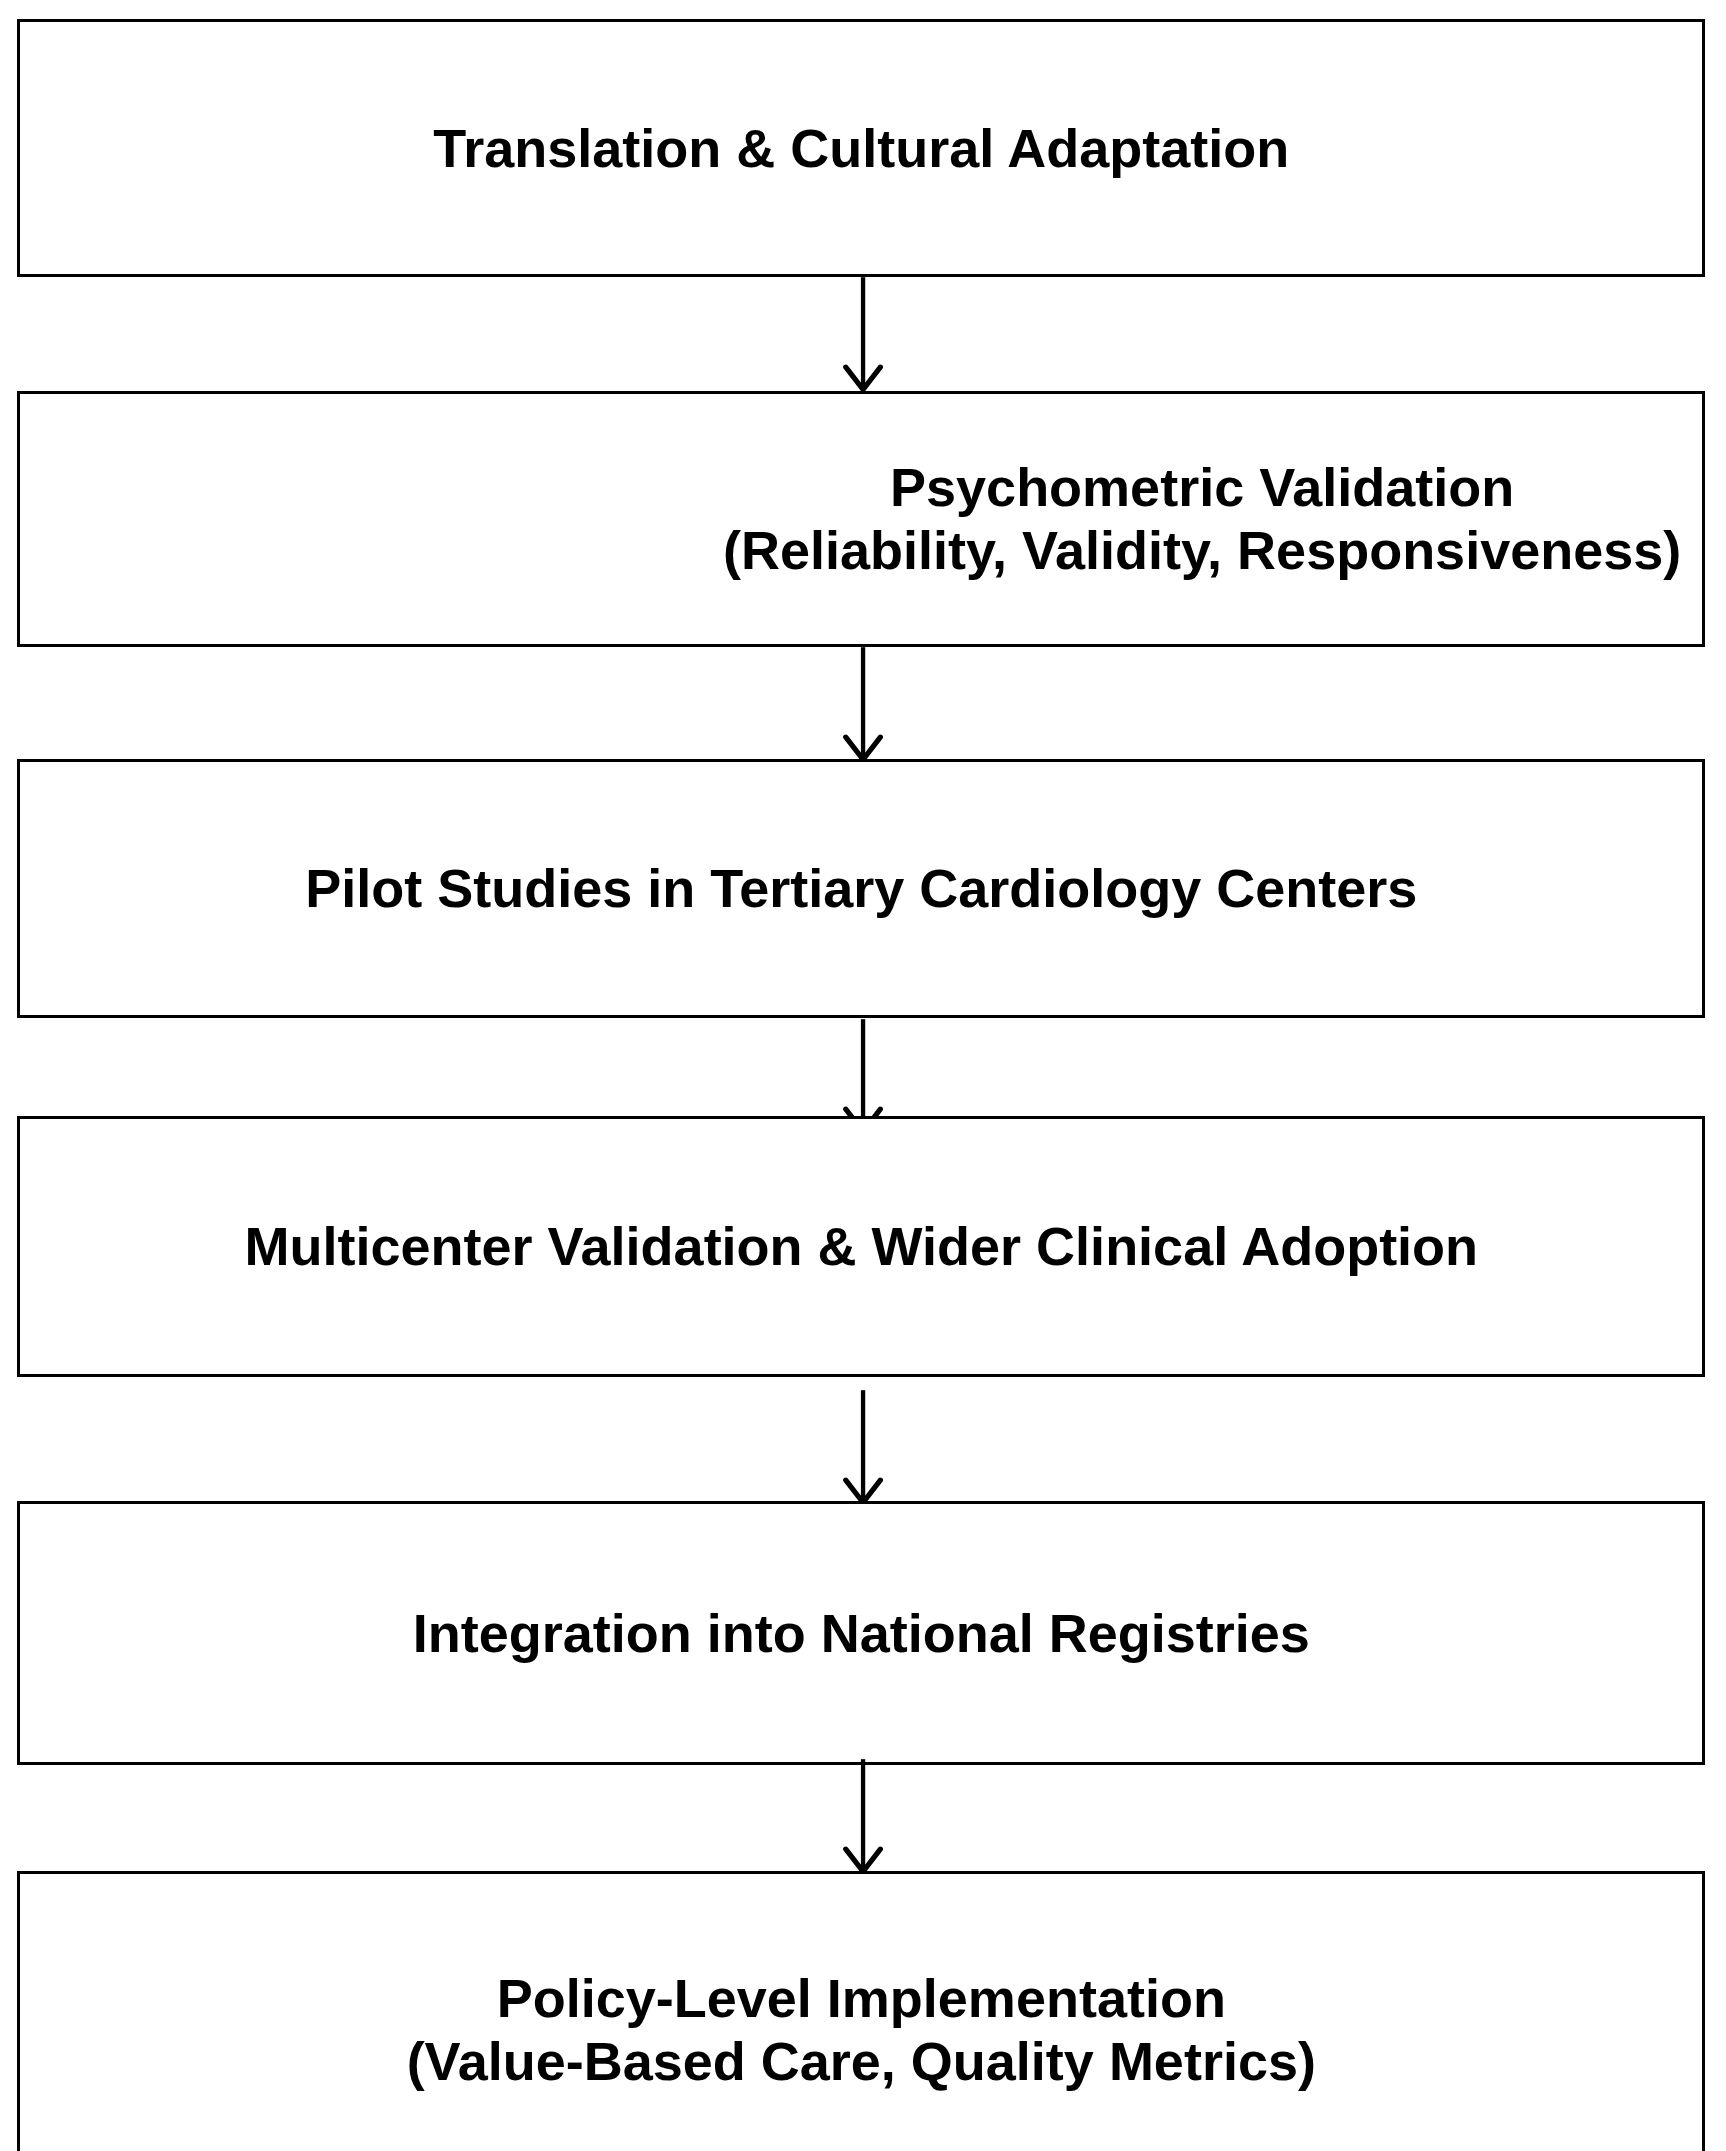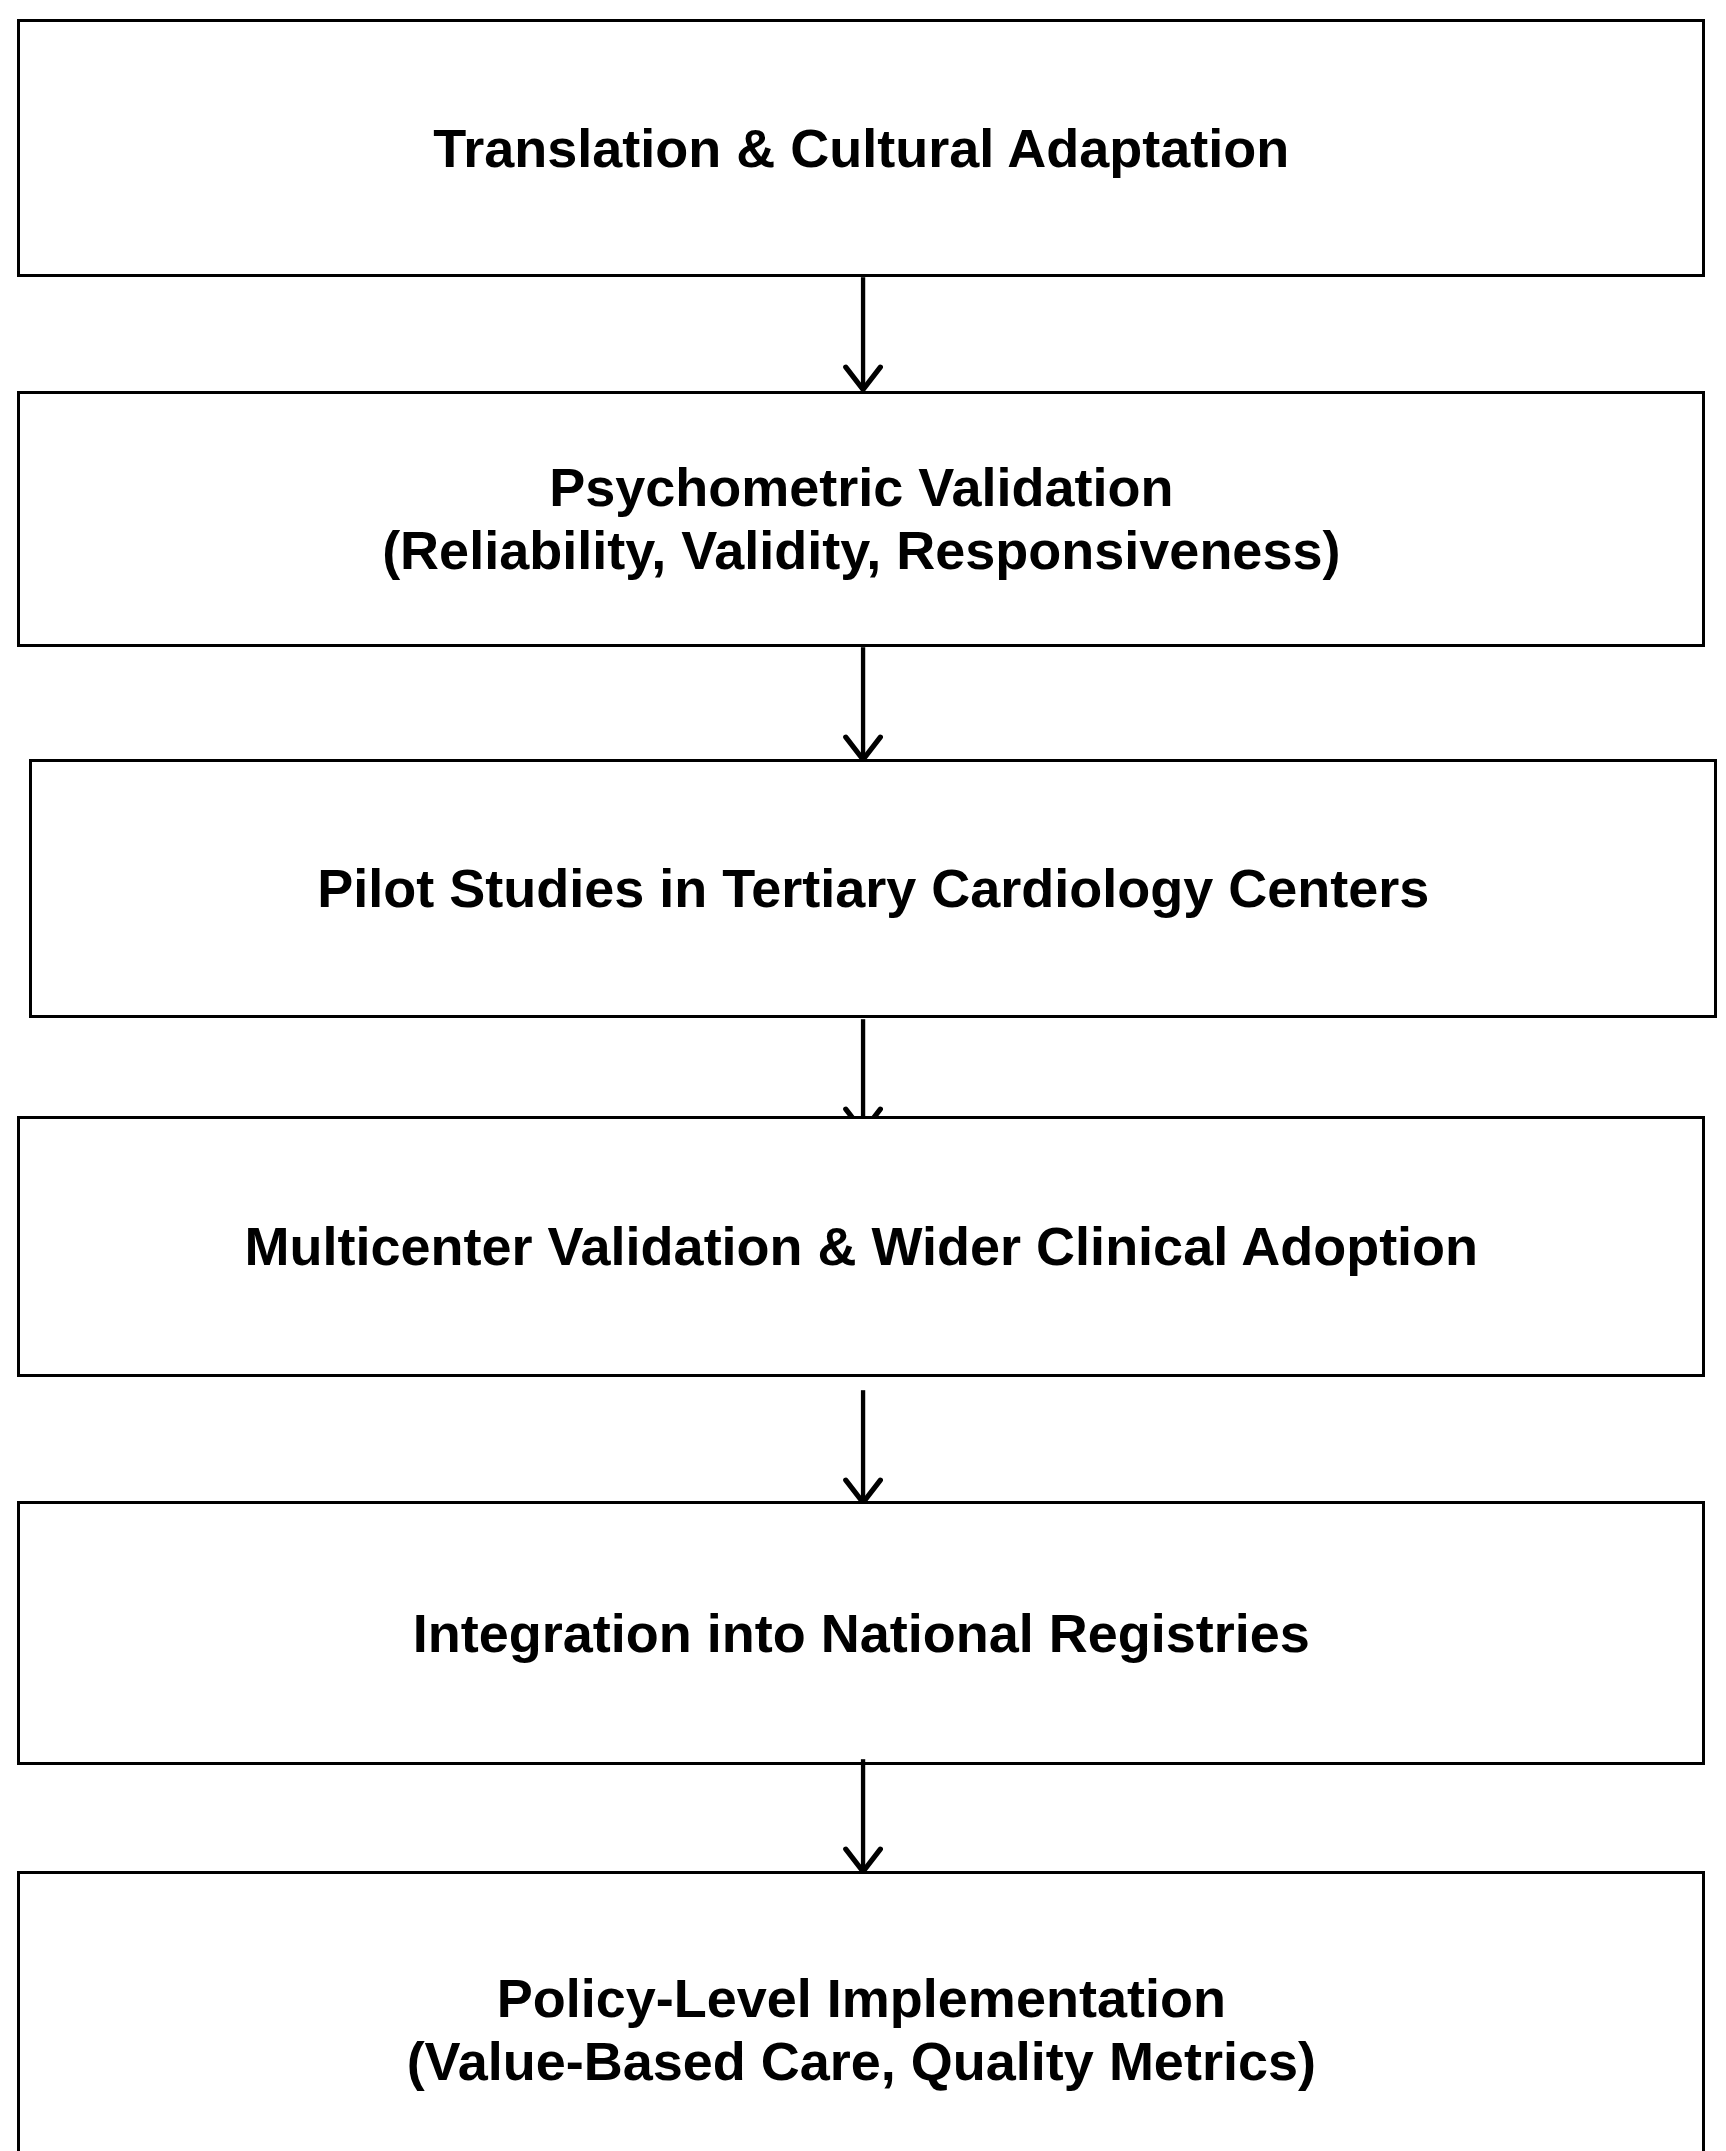--- a/index.html
+++ b/index.html
@@ -36,22 +36,22 @@
     line-height: 1.16;
     color: #000000;
     font-weight: 700;
     letter-spacing: 0px;
     white-space: pre-line;
     padding: 0 21px;
   }
 
   
   #box-0 { top: 19px;   height: 258px; }
-  #box-1 { top: 391px;  height: 256px; }
-  #box-2 { top: 759px;  height: 259px; margin-left: 12px; }
+  #box-1 { top: 391px;  height: 256px; justify-content: flex-end; }
+  #box-2 { top: 759px;  height: 259px; }
   #box-3 { top: 1116px; height: 261px; }
   #box-4 { top: 1501px; height: 264px; }
   #box-5 { top: 1871px; height: 318px; }
 
   .connector {
     position: absolute;
     left: 0;
     width: 1727px;
     height: 0;
     pointer-events: none;

